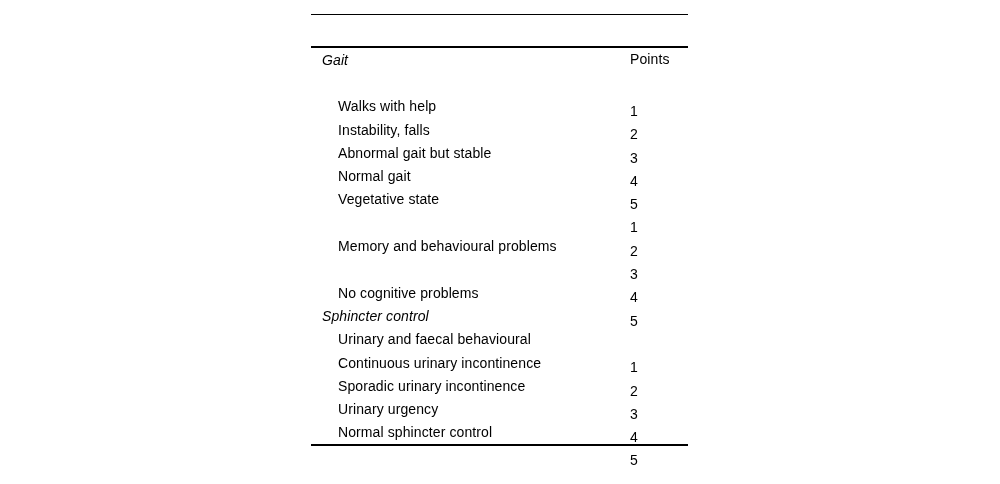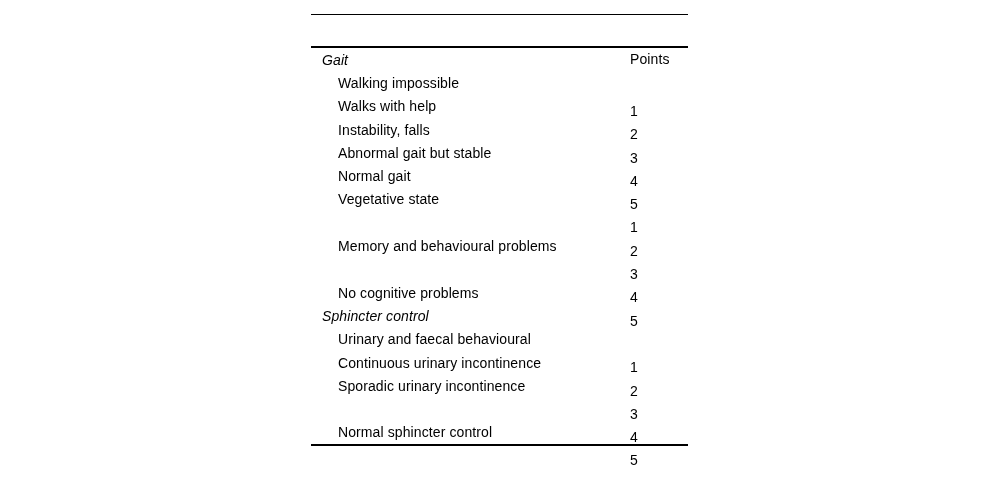--- a/index.html
+++ b/index.html
@@ -68,21 +68,20 @@
     <div class="rule rule-top"></div>
     <div class="header-row">
       <span class="points-cell">Points</span>
     </div>
     <div class="rule rule-header"></div>
     <div class="table-body" id="table-body">
         <div class="row">
           <span class="section-title">Gait</span>
         </div>
         <div class="row">
-          <span class="item-label">Walking impossible</span>
           <span class="points-cell">1</span>
         </div>
         <div class="row">
           <span class="item-label">Walks with help</span>
           <span class="points-cell">2</span>
         </div>
         <div class="row">
           <span class="item-label">Instability, falls</span>
           <span class="points-cell">3</span>
         </div>
@@ -121,20 +120,21 @@
         </div>
         <div class="row">
           <span class="item-label">Continuous urinary incontinence</span>
           <span class="points-cell">2</span>
         </div>
         <div class="row">
           <span class="item-label">Sporadic urinary incontinence</span>
           <span class="points-cell">3</span>
         </div>
         <div class="row">
+          <span class="item-label">Urinary urgency</span>
           <span class="points-cell">4</span>
         </div>
         <div class="row">
           <span class="item-label">Normal sphincter control</span>
           <span class="points-cell">5</span>
         </div>
       </div>
     <div class="rule rule-bottom"></div>
   </div>
 </div>

